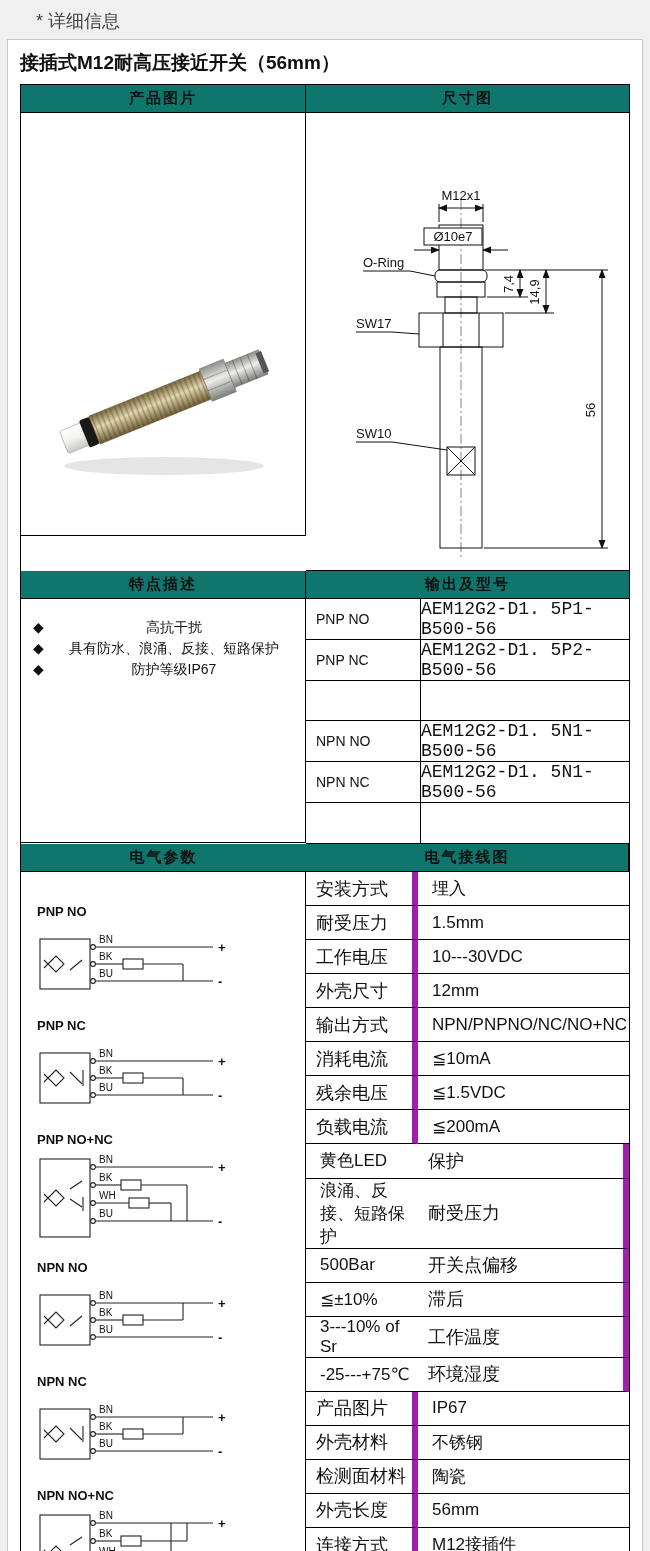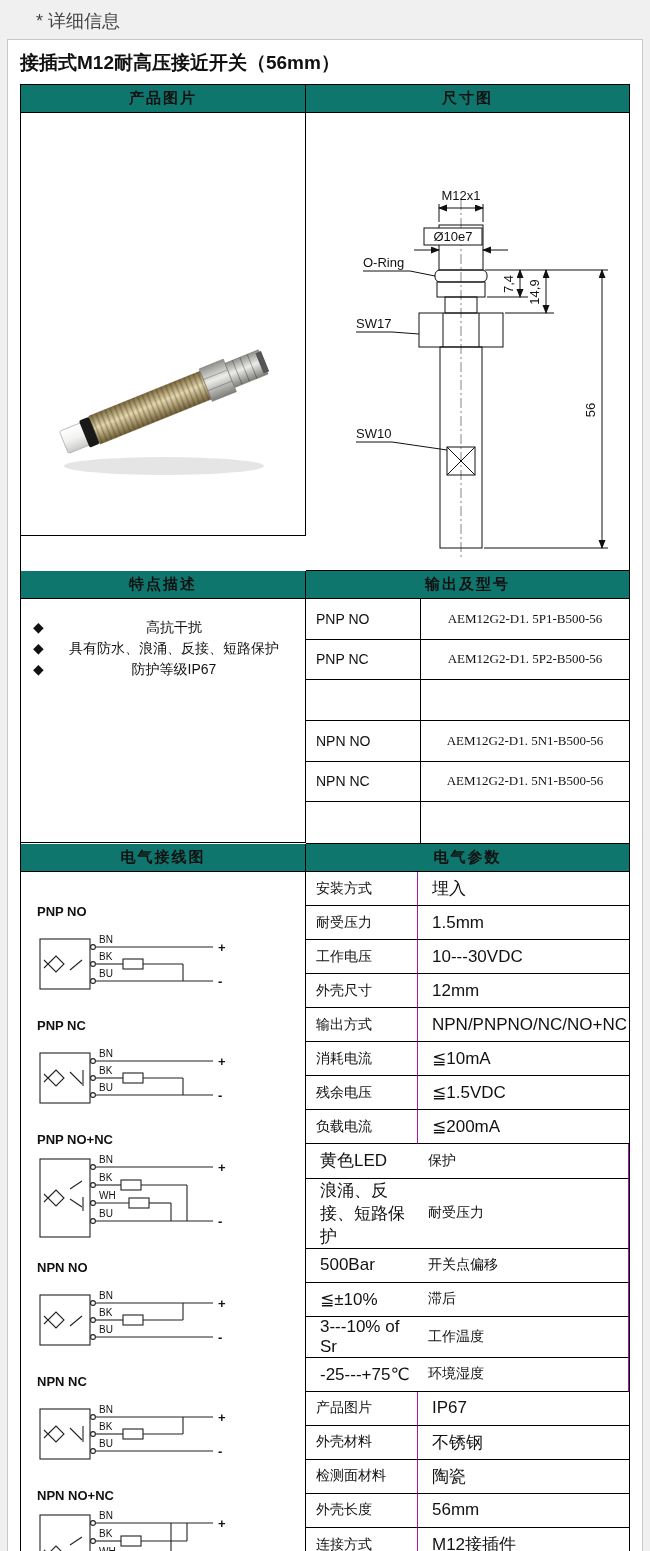--- a/index.html
+++ b/index.html
@@ -23,29 +23,29 @@
   .dim-cell{height:422px;overflow:hidden;margin-top:35px;}
   .feat-cell{height:244px;box-sizing:border-box;padding:18px 8px 0 12px;font-size:14px;line-height:1.5;}
   .feat-item{display:flex;}
   .feat-bullet{width:18px;flex:0 0 18px;}
   .feat-text{flex:1;text-align:center;}
   .models-cell{height:244px;}
   .models-grid{display:grid;grid-template-columns:115px 1fr;grid-template-rows:repeat(6,1fr);height:100%;}
   .m-type{border-right:1px solid #000;border-bottom:1px solid #000;display:flex;align-items:center;
     padding-left:10px;font-size:14px;}
   .m-model{border-bottom:1px solid #000;display:flex;align-items:center;justify-content:center;
-    font-family:Liberation Serif, serif;font-size:13px;}
+    font-family:Liberation Mono, monospace;font-size:18px;}
   .nb{border-bottom:0 !important;}
   .wiring-cell{height:724px;box-sizing:border-box;padding:26px 0 0 16px;overflow:hidden;}
   .wblock{margin-bottom:7px;}
   .wlabel{font-weight:bold;font-size:13px;margin:6px 0 2px;}
   .params-cell{height:724px;}
   .params-grid{display:grid;grid-template-columns:112px 1fr;grid-template-rows:repeat(20,1fr);height:100%;}
-  .p-label{border-right:1px solid #a21caf;border-bottom:1px solid #000;display:flex;align-items:center;
-    padding-left:10px;font-size:14px;}
+  .p-label{border-right:6px solid #a21caf;border-bottom:1px solid #000;display:flex;align-items:center;
+    padding-left:10px;font-size:18px;}
   .p-value{border-bottom:1px solid #000;display:flex;align-items:center;padding-left:14px;font-size:17px;}
   
   .wsvg line,.wsvg rect,.wsvg polygon,.wsvg path,.wsvg circle{stroke:#222;fill:none;stroke-width:1.1;}
   .wsvg text{fill:#111;stroke:none;font-size:10px;font-family:"Liberation Sans",sans-serif;}
   .wsvg .pm{font-size:13px;font-weight:bold;}
   
   .dsvg line,.dsvg rect,.dsvg polygon,.dsvg path{stroke:#111;fill:none;stroke-width:1;}
   .dsvg .lbox{fill:#fff;}
   .dsvg text{fill:#111;stroke:none;font-size:13px;font-family:"Liberation Sans",sans-serif;}
   .dsvg .cl{stroke:#666;stroke-width:0.8;}
@@ -192,22 +192,22 @@
         <div class="m-model"></div>
         <div class="m-type">NPN NO</div>
         <div class="m-model">AEM12G2-D1. 5N1-B500-56</div>
         <div class="m-type">NPN NC</div>
         <div class="m-model">AEM12G2-D1. 5N1-B500-56</div>
         <div class="m-type nb"></div>
         <div class="m-model nb"></div>
       </div>
     </div>
 
+    <div class="hcell rb">电气参数</div>
     <div class="hcell c1 rb">电气接线图</div>
-    <div class="hcell rb">电气参数</div>
 
     <div class="wiring-cell c1">
 
       <div class="wblock">
         <div class="wlabel">PNP NO</div>
         <svg class="wsvg" width="205" height="86" viewBox="0 0 205 86">
           <rect x="3" y="18" width="50" height="50"></rect>
           <polygon points="11,43 19,35 27,43 19,51"></polygon>
           <path d="M7,39 l4,4 l-4,4"></path>
           <line x1="33" y1="49" x2="45" y2="39"></line>

